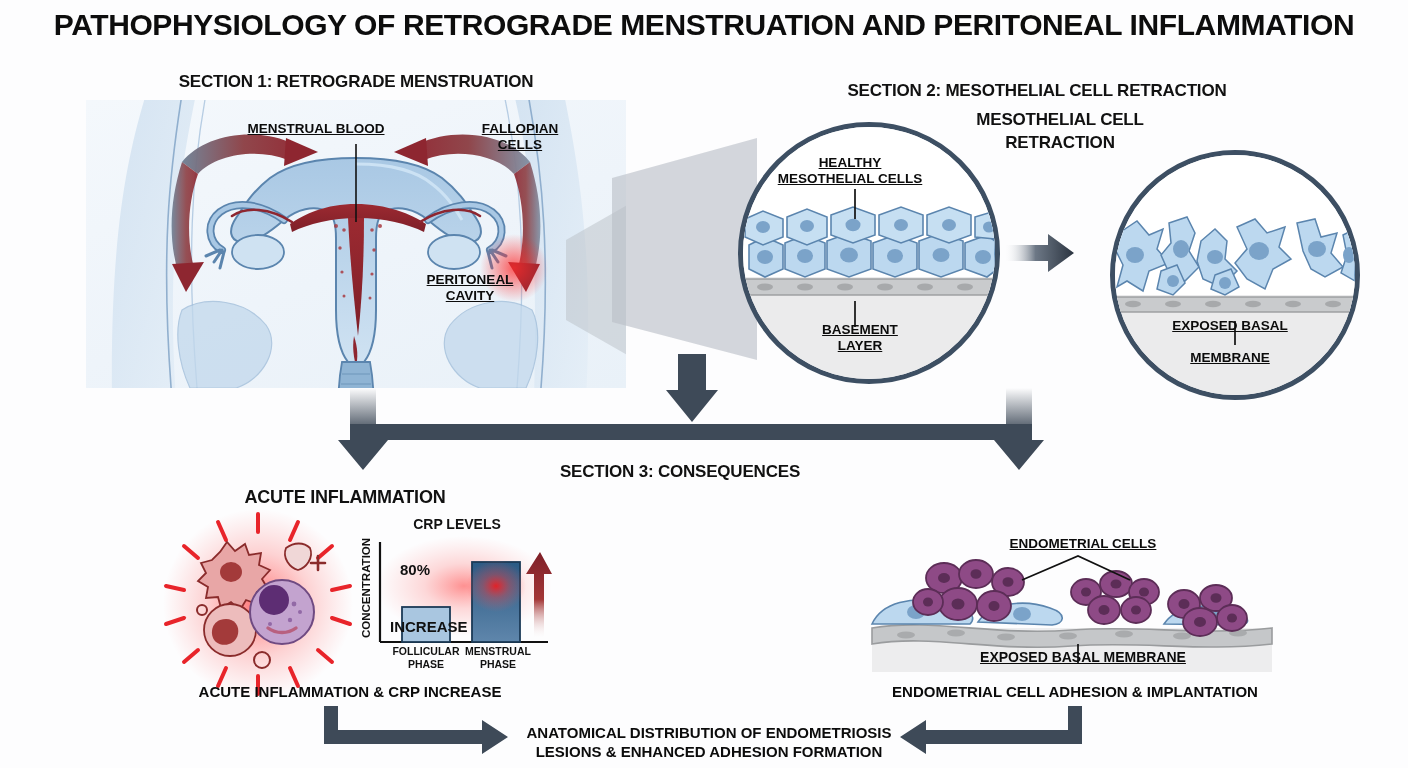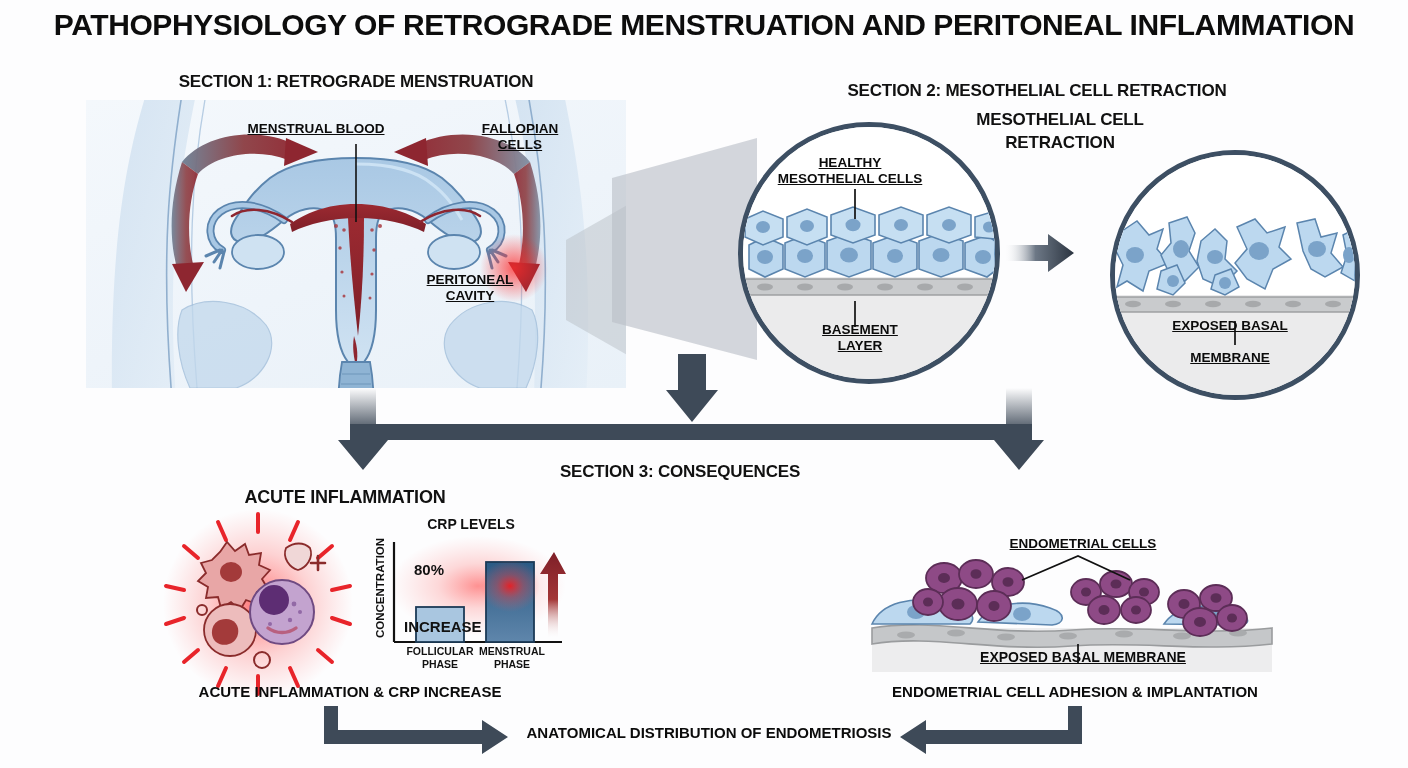--- a/index.html
+++ b/index.html
@@ -30,21 +30,21 @@
   }
   .panel1{
     position:absolute;left:86px;top:100px;width:540px;height:288px;
     background:linear-gradient(160deg,#f4f8fc 0%,#eef4fa 55%,#e9f1f8 100%);
     overflow:hidden;
   }
   .circ{
     position:absolute;border-radius:50%;
     background:#eceef0;border:5px solid #3d4f63;overflow:hidden;
   }
-  .crpbox{position:absolute;left:366px;top:538px;width:200px;height:120px;}
+  .crpbox{position:absolute;left:352px;top:538px;width:200px;height:120px;}
   svg{display:block;overflow:visible;}
   .vlabel{
     position:absolute;font-size:11.5px;font-weight:bold;color:#111;
     transform:rotate(-90deg);transform-origin:left top;white-space:nowrap;
   }
   .tick{position:absolute;font-size:10.5px;font-weight:bold;color:#111;text-align:center;line-height:1.1;}
   .pct{
     position:absolute;font-size:15px;font-weight:bold;color:#111;
     text-align:left;line-height:1.12;
   }
@@ -490,14 +490,15 @@
   <div class="cap" style="left:860px;top:683px;width:430px;">ENDOMETRIAL CELL ADHESION &amp; IMPLANTATION</div>
 
   <svg class="abs" style="left:330px;top:706px;" width="760" height="56">
 
     <path d="M8 0 L8 24 L152 24 L152 14 L178 31 L152 48 L152 38 L-6 38 L-6 0 Z" fill="#3e4a58"></path>
 
     <path d="M752 0 L752 38 L596 38 L596 48 L570 31 L596 14 L596 24 L738 24 L738 0 Z" fill="#3e4a58"></path>
   </svg>
 
   <div class="cap" style="left:444px;top:724px;width:530px;">ANATOMICAL DISTRIBUTION OF ENDOMETRIOSIS</div>
+  <div class="cap" style="left:444px;top:743px;width:530px;">LESIONS &amp; ENHANCED ADHESION FORMATION</div>
 
 </div>
 
 </body></html>

